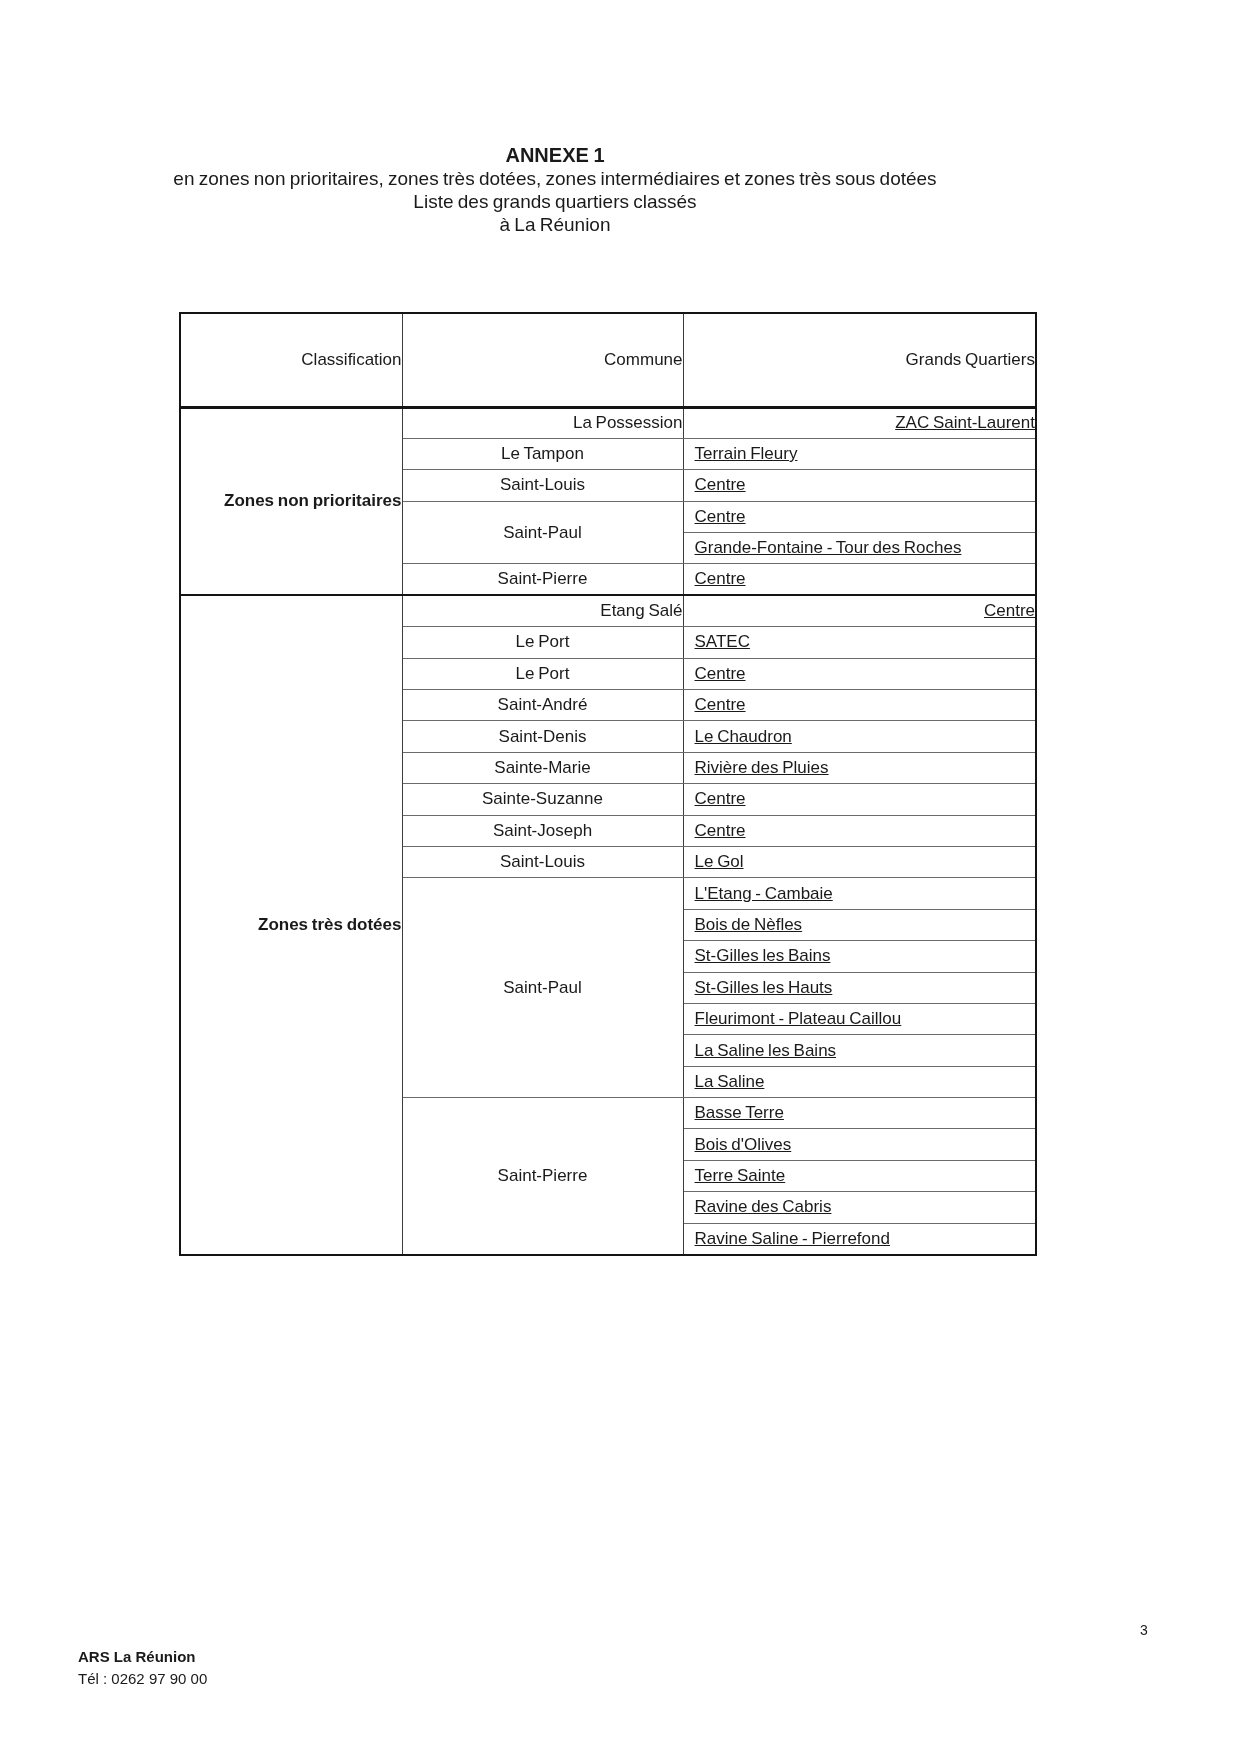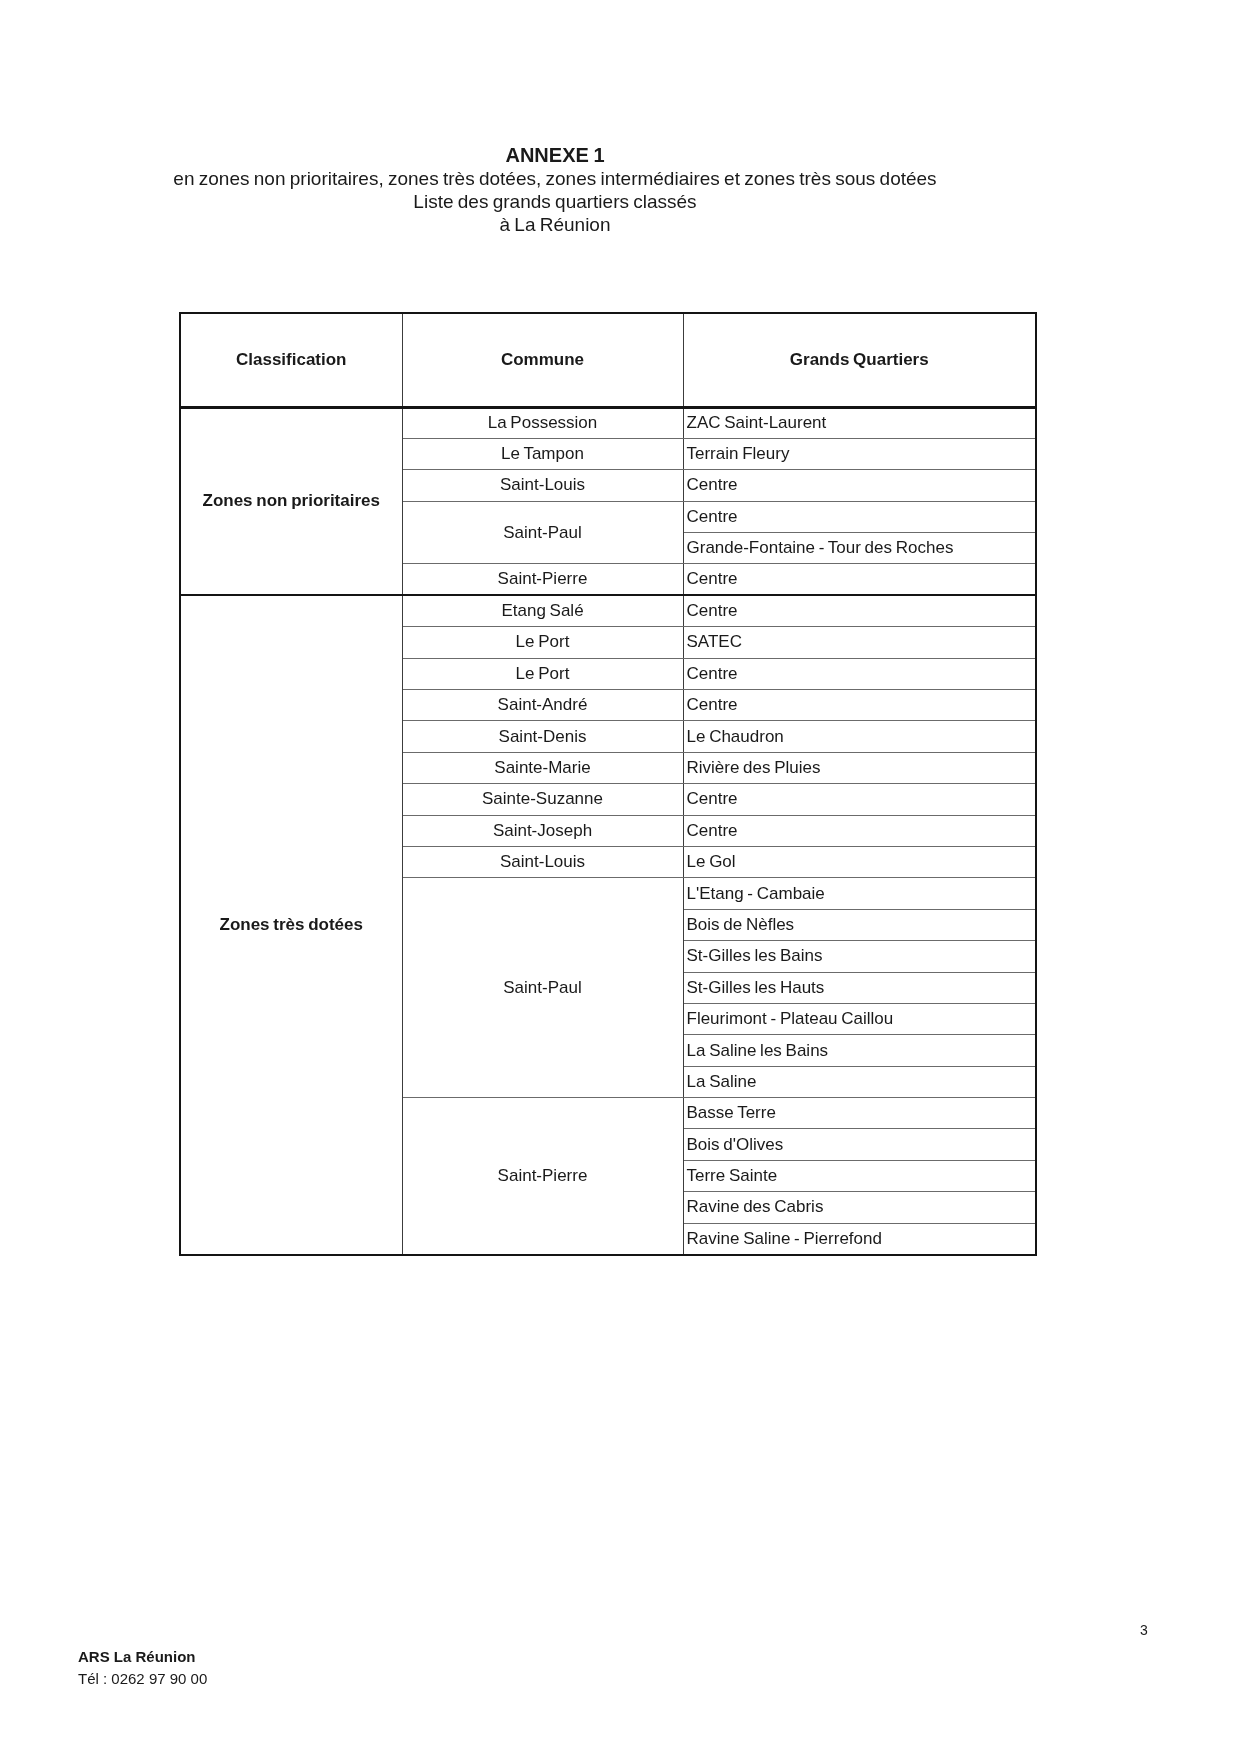--- a/index.html
+++ b/index.html
@@ -50,32 +50,32 @@
     border-left: 1px solid #3c3c3c;
     border-right: 1px solid #3c3c3c;
     border-top: 1px solid #6b6b6b;
     border-bottom: 1px solid #6b6b6b;
     vertical-align: middle;
     overflow: hidden;
     white-space: nowrap;
   }
   table.zones-table thead th {
     height: 94px;
-    font-weight: bold;
-    text-align: center;
+    font-weight: normal;
+    text-align: right;
     border-bottom: 3px solid #141414;
   }
   table.zones-table tbody tr { height: 31.4px; }
   td.classification-cell {
     font-weight: bold;
     text-align: center;
   }
   td.commune-cell { text-align: center; }
-  td.quartier-cell { text-align: left; padding-left: 3px; }
-  tr.section-start td { border-top: 2px solid #141414; }
+  td.quartier-cell { text-align: left; padding-left: 11px; text-decoration: underline; }
+  tr.section-start td { border-top: 2px solid #141414; text-align: right; }
 
   
   .page-number {
     position: absolute;
     left: 1140px; top: 1622px;
     font-size: 14px;
   }
   .footer-block {
     position: absolute;
     left: 78px; top: 1646px;

